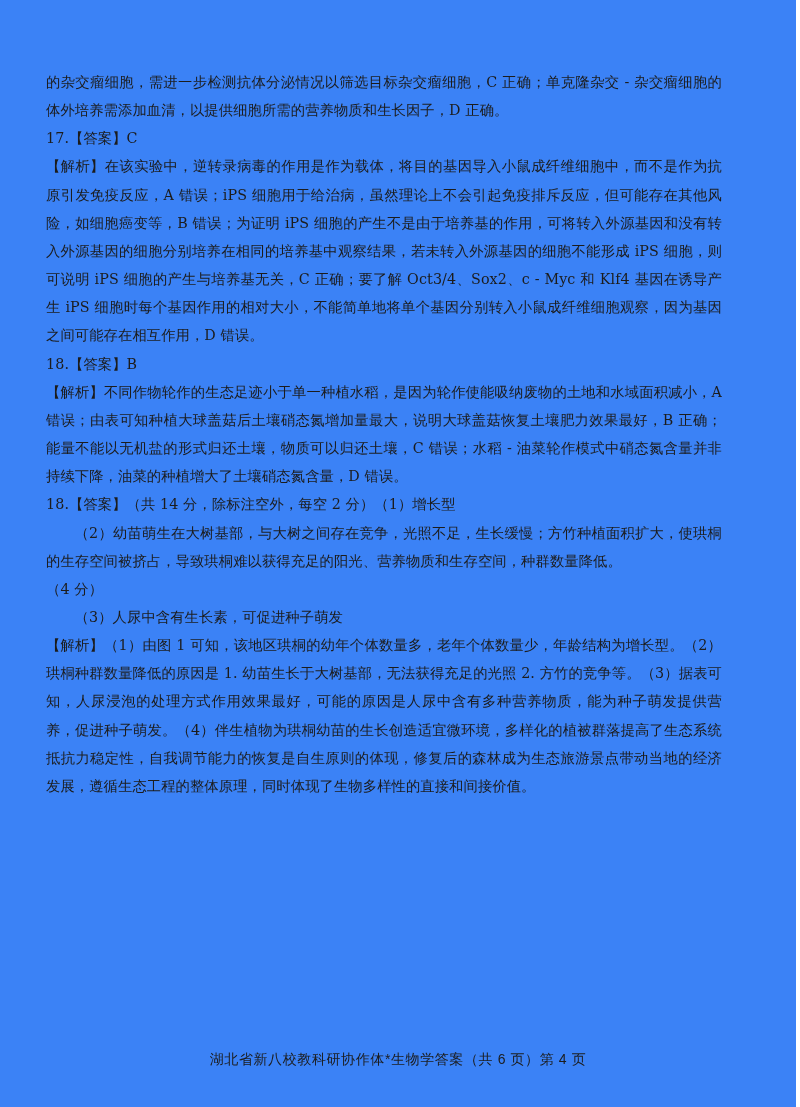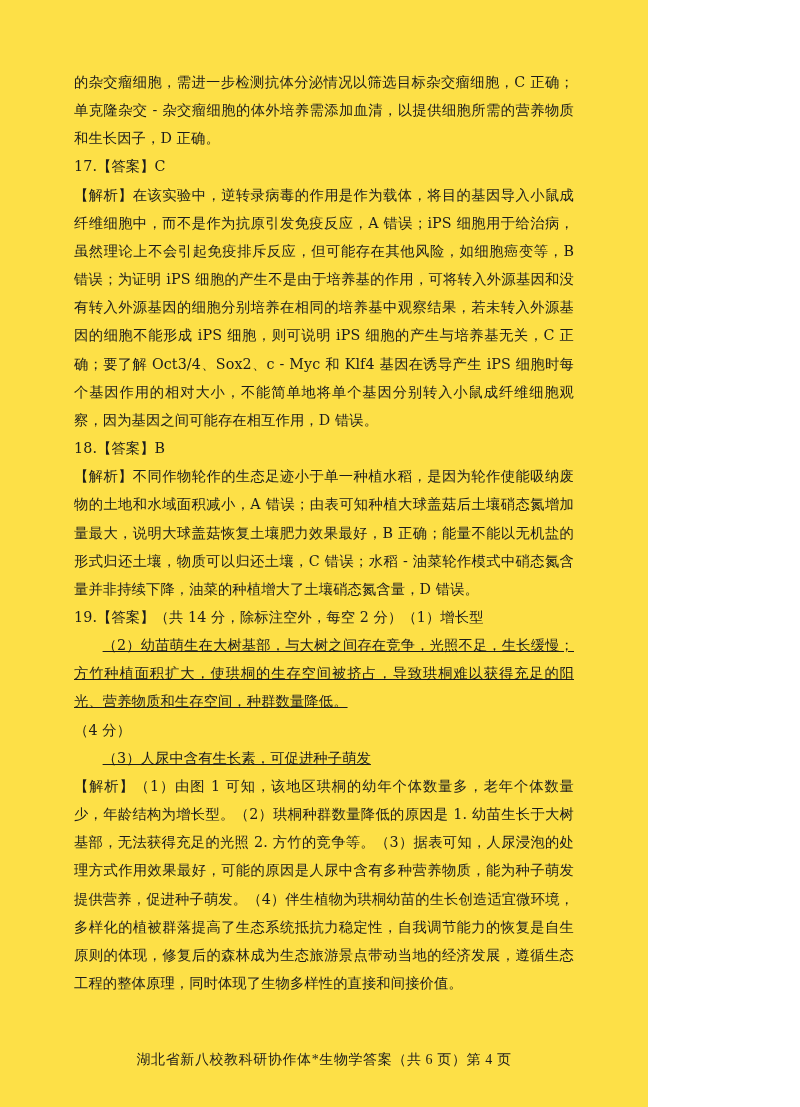--- a/index.html
+++ b/index.html
@@ -9,64 +9,63 @@
   }
   body {
     width: 800px;
     height: 1107px;
     font-family: "DejaVu Serif", "Liberation Serif", serif;
     color: #1a1a1a;
     position: relative;
     overflow: hidden;
   }
   .page {
-    width: 648px;
+    width: 796px;
     height: 1107px;
     box-sizing: border-box;
-    padding: 68px 74px 0 74px;
+    padding: 68px 74px 0 46px;
     position: relative;
-    background: #fde047;
+    background: #3b82f6;
   }
   .doc-body {
     font-size: 14.3px;
     line-height: 1.97;
     text-align: justify;
     color: #1c1c1c;
     letter-spacing: 0.1px;
   }
   .para {
     margin: 0;
     text-indent: 0;
   }
   .para.indent {
     text-indent: 2em;
-    text-decoration: underline;
   }
   .footer {
     position: absolute;
     left: 0;
     right: 0;
     bottom: 38px;
     text-align: center;
     font-size: 14px;
-    font-family: Liberation Serif, serif;
+    font-family: Liberation Sans, sans-serif;
     color: #1c1c1c;
     letter-spacing: 0.6px;
   }
 </style>
 </head>
 <body>
 
 <div class="page">
   <div class="doc-body">
     <p class="para">的杂交瘤细胞，需进一步检测抗体分泌情况以筛选目标杂交瘤细胞，C 正确；单克隆杂交 - 杂交瘤细胞的体外培养需添加血清，以提供细胞所需的营养物质和生长因子，D 正确。</p>
     <p class="para">17.【答案】C</p>
     <p class="para">【解析】在该实验中，逆转录病毒的作用是作为载体，将目的基因导入小鼠成纤维细胞中，而不是作为抗原引发免疫反应，A 错误；iPS 细胞用于给治病，虽然理论上不会引起免疫排斥反应，但可能存在其他风险，如细胞癌变等，B 错误；为证明 iPS 细胞的产生不是由于培养基的作用，可将转入外源基因和没有转入外源基因的细胞分别培养在相同的培养基中观察结果，若未转入外源基因的细胞不能形成 iPS 细胞，则可说明 iPS 细胞的产生与培养基无关，C 正确；要了解 Oct3/4、Sox2、c - Myc 和 Klf4 基因在诱导产生 iPS 细胞时每个基因作用的相对大小，不能简单地将单个基因分别转入小鼠成纤维细胞观察，因为基因之间可能存在相互作用，D 错误。</p>
     <p class="para">18.【答案】B</p>
     <p class="para">【解析】不同作物轮作的生态足迹小于单一种植水稻，是因为轮作使能吸纳废物的土地和水域面积减小，A 错误；由表可知种植大球盖菇后土壤硝态氮增加量最大，说明大球盖菇恢复土壤肥力效果最好，B 正确；能量不能以无机盐的形式归还土壤，物质可以归还土壤，C 错误；水稻 - 油菜轮作模式中硝态氮含量并非持续下降，油菜的种植增大了土壤硝态氮含量，D 错误。</p>
-    <p class="para">19.【答案】（共 14 分，除标注空外，每空 2 分）（1）增长型</p>
+    <p class="para">18.【答案】（共 14 分，除标注空外，每空 2 分）（1）增长型</p>
     <p class="para indent">（2）幼苗萌生在大树基部，与大树之间存在竞争，光照不足，生长缓慢；方竹种植面积扩大，使珙桐的生存空间被挤占，导致珙桐难以获得充足的阳光、营养物质和生存空间，种群数量降低。</p>
     <p class="para">（4 分）</p>
     <p class="para indent">（3）人尿中含有生长素，可促进种子萌发</p>
     <p class="para">【解析】（1）由图 1 可知，该地区珙桐的幼年个体数量多，老年个体数量少，年龄结构为增长型。（2）珙桐种群数量降低的原因是 1. 幼苗生长于大树基部，无法获得充足的光照 2. 方竹的竞争等。（3）据表可知，人尿浸泡的处理方式作用效果最好，可能的原因是人尿中含有多种营养物质，能为种子萌发提供营养，促进种子萌发。（4）伴生植物为珙桐幼苗的生长创造适宜微环境，多样化的植被群落提高了生态系统抵抗力稳定性，自我调节能力的恢复是自生原则的体现，修复后的森林成为生态旅游景点带动当地的经济发展，遵循生态工程的整体原理，同时体现了生物多样性的直接和间接价值。</p>
   </div>
   <div class="footer">湖北省新八校教科研协作体*生物学答案（共 6 页）第 4 页</div>
 </div>
 
 </body></html>

